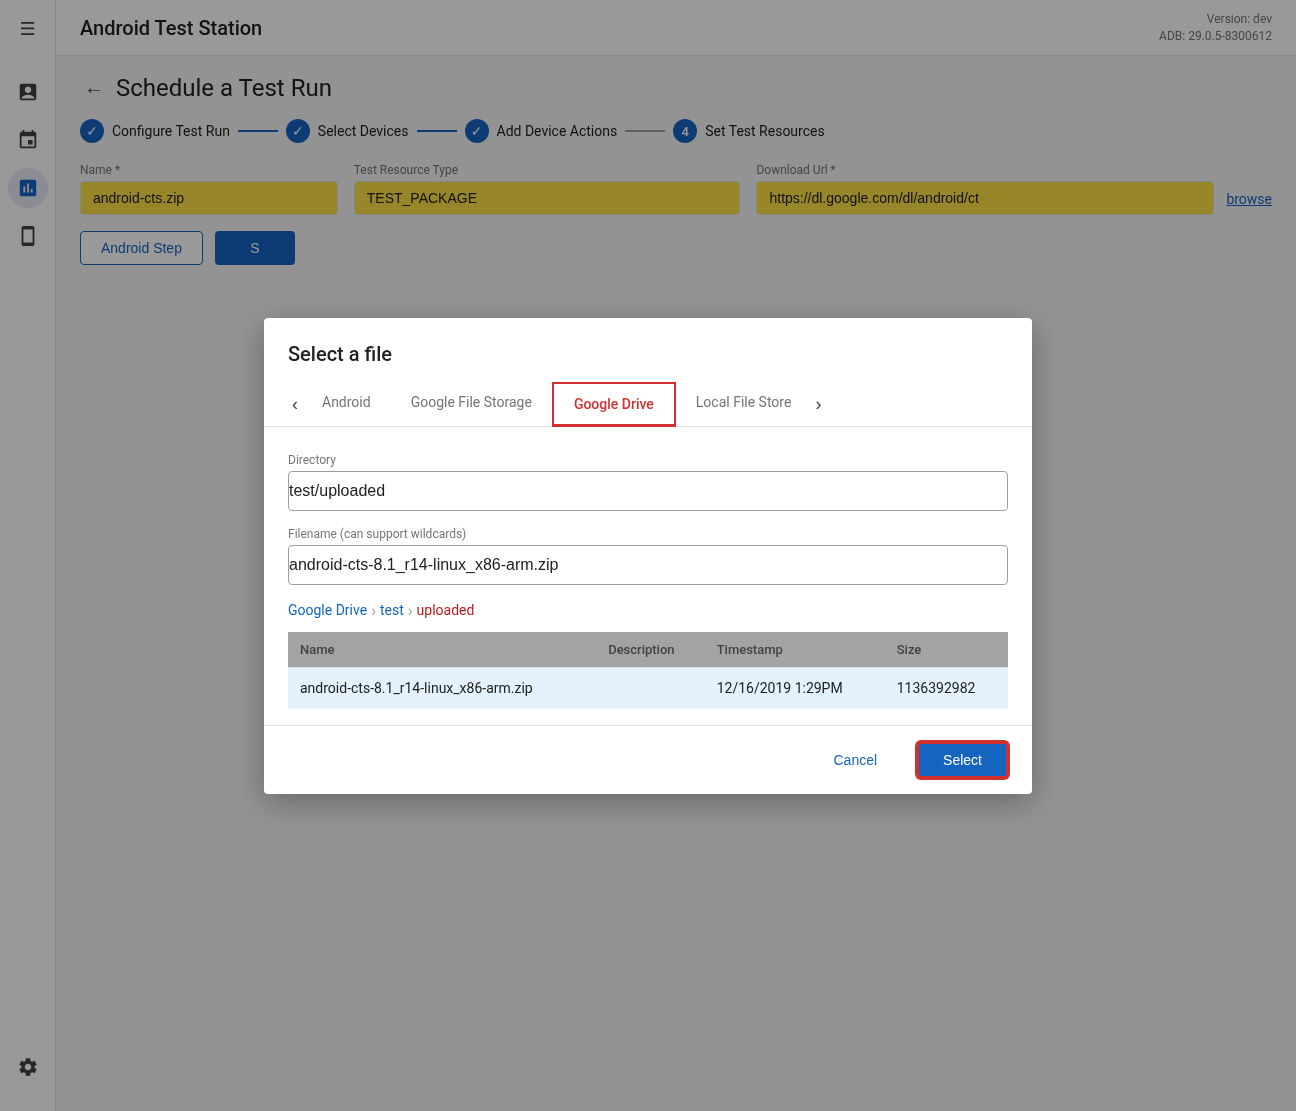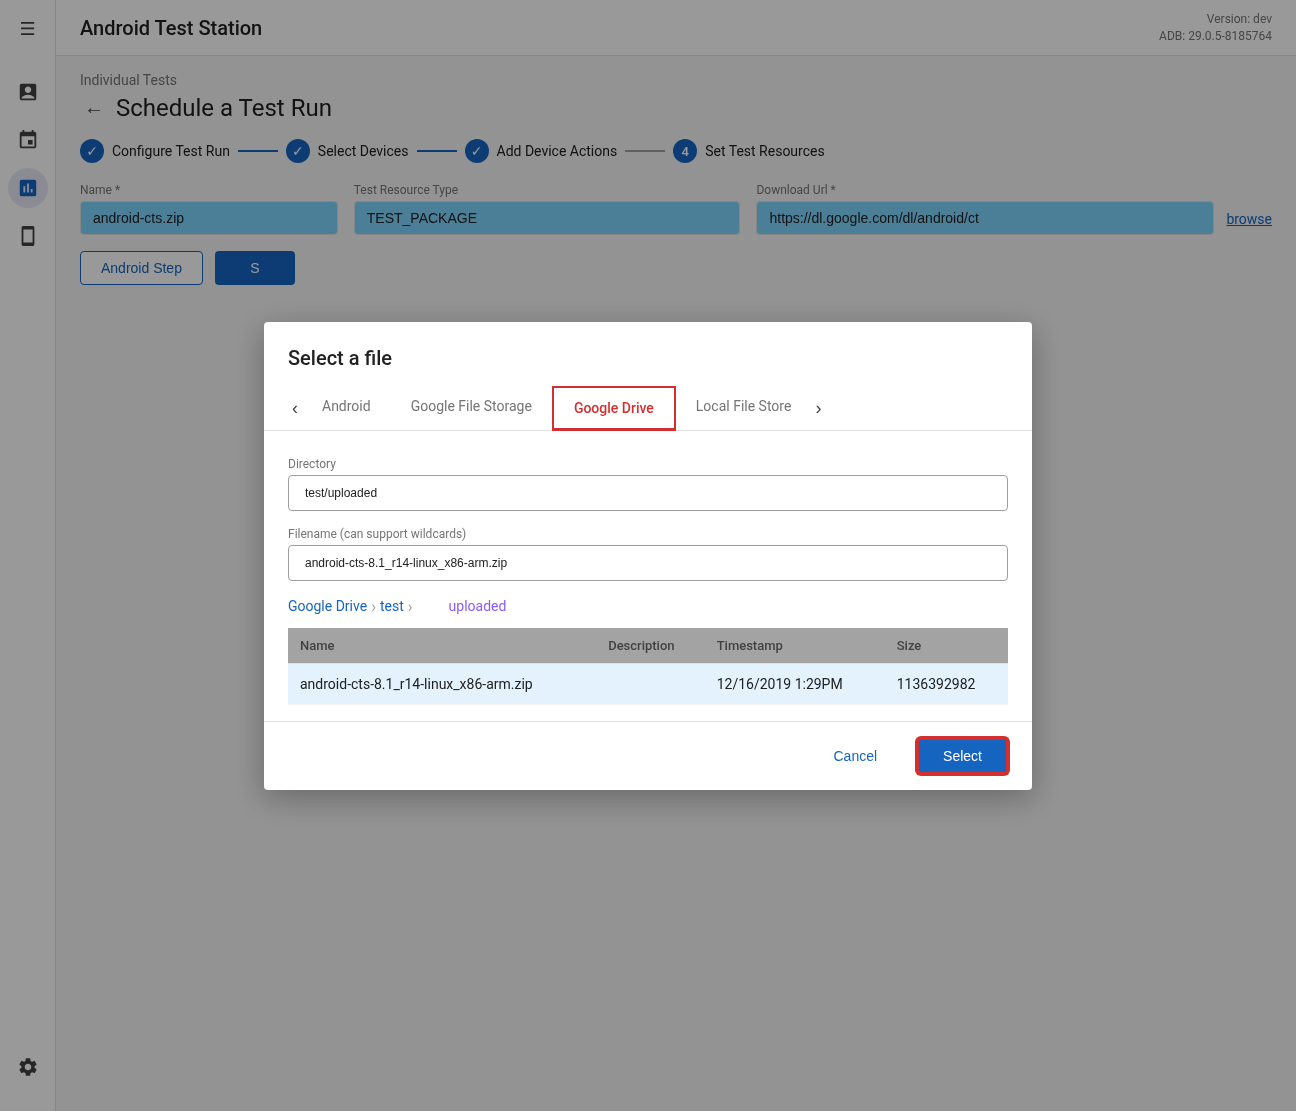--- a/index.html
+++ b/index.html
@@ -161,21 +161,21 @@
       display: block;
       margin-bottom: 4px;
     }
     .form-field input, .form-field select {
       width: 100%;
       border: 1px solid #e0e0e0;
       border-radius: 4px;
       padding: 8px 12px;
       font-size: 14px;
       color: #212121;
-      background: #7dd3fc;
+      background: #fde047;
     }
 
     .action-buttons {
       display: flex;
       gap: 12px;
       margin-top: 8px;
     }
     .btn-outline {
       padding: 8px 20px;
       border: 1px solid #1565c0;
@@ -274,22 +274,22 @@
     .field-label {
       font-size: 12px;
       color: #757575;
       margin-bottom: 4px;
       margin-top: 10px;
     }
     .field-input {
       width: 100%;
       border: 1px solid #9e9e9e;
       border-radius: 4px;
-      padding: 10px 16px;
-      font-size: 12px;
+      padding: 10px 0;
+      font-size: 16px;
       color: #212121;
       outline: none;
     }
 
     
     .path-breadcrumb {
       display: flex;
       align-items: center;
       gap: 4px;
       margin-bottom: 12px;
@@ -298,22 +298,21 @@
     .path-link {
       color: #1565c0;
       cursor: pointer;
       text-decoration: none;
     }
     .path-separator {
       color: #9e9e9e;
       font-size: 16px;
     }
     .path-current {
-      color: #8b5cf6;
-      margin-left: 32px;
+      color: #b91c1c;
     }
 
     
     .file-table {
       width: 100%;
       border-collapse: collapse;
     }
     .file-table th {
       text-align: left;
       padding: 10px 12px;
@@ -409,26 +408,25 @@
       </svg>
   </div>
 </div>
 
 <div class="main">
 
   <div class="topbar">
     <span class="topbar-title">Android Test Station</span>
     <div class="topbar-version">
       <div>Version: dev</div>
-      <div>ADB: 29.0.5-8185764</div>
+      <div>ADB: 29.0.5-8300612</div>
     </div>
   </div>
 
   <div class="page-content">
-    <div class="breadcrumb">Individual Tests</div>
     <div class="page-header">
       <button class="back-button">←</button>
       <span class="page-title">Schedule a Test Run</span>
     </div>
 
     <div class="stepper">
       <div class="step">
         <span class="checkmark">✓</span>
         <span class="step-label">Configure Test Run</span>
       </div>

